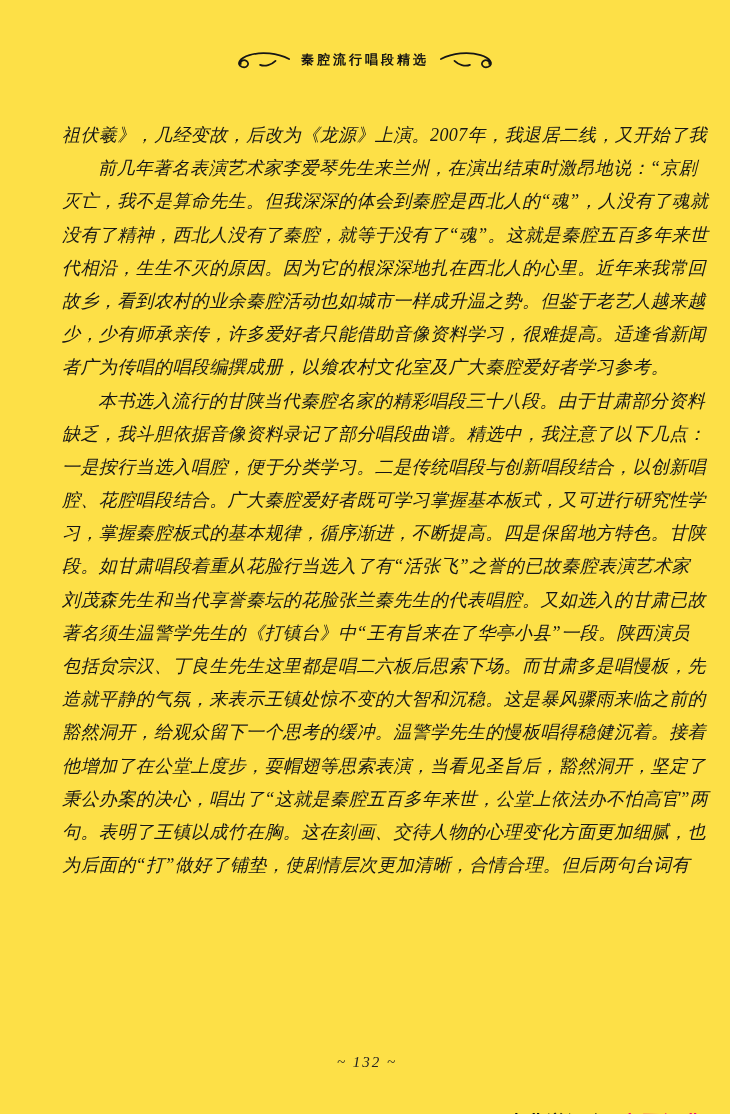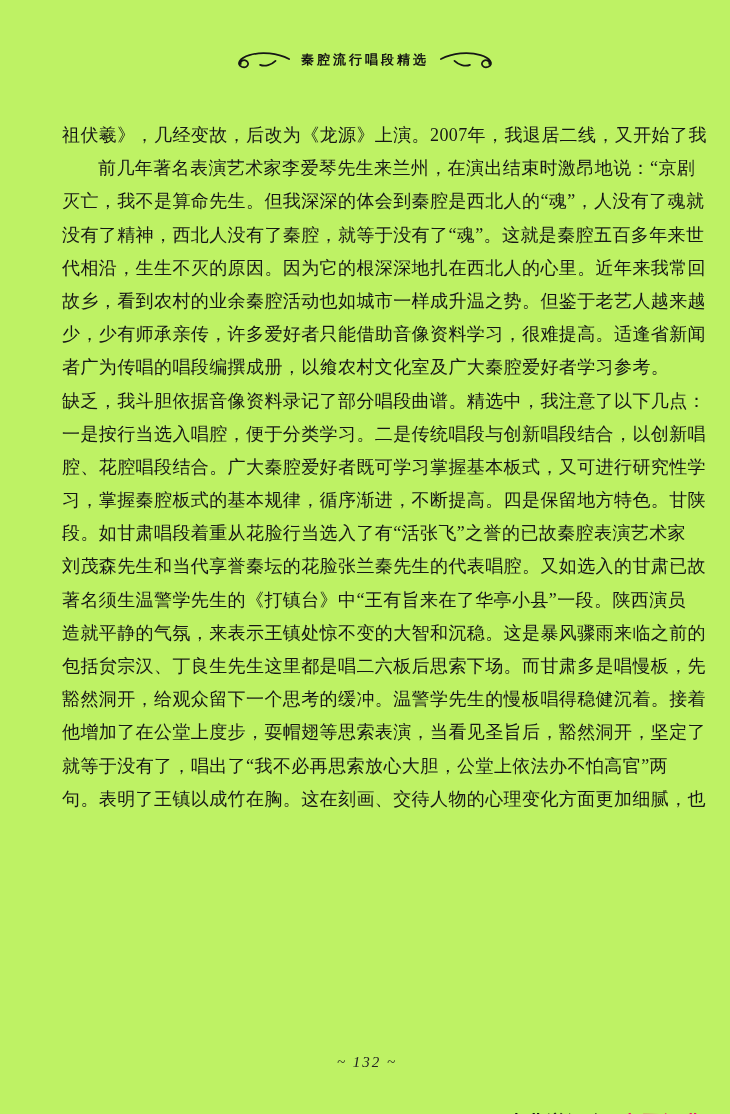--- a/index.html
+++ b/index.html
@@ -1,38 +1,38 @@
 <!DOCTYPE html>
 <html><head>
 <meta charset="utf-8">
 <style>
   html,body{margin:0;padding:0;background:#e8e8e8;}
   .page{
     position:relative;
     width:730px;height:1114px;
     margin:0 auto;
-    background:#bef264;
+    background:#fde047;
     overflow:hidden;
     font-family:"Liberation Serif","DejaVu Serif",serif;
     color:#161616;
   }
   
   .header{
     position:absolute;top:50px;left:0;right:0;
     display:flex;align-items:center;justify-content:center;gap:10px;
   }
   .header-title{
     font-size:13px;font-weight:bold;letter-spacing:3px;
     color:#121212;white-space:nowrap;
   }
   .flourish{width:58px;height:20px;display:block;}
   .flourish path{stroke:#161616;fill:none;stroke-width:1.8;stroke-linecap:round;}
   
   .body-text{
-    position:absolute;top:119px;left:62px;width:606px;
+    position:absolute;top:119px;left:62px;width:606px;font-style:italic;
   }
   .line{
     height:33.2px;line-height:33.2px;
     font-size:18px;
     white-space:nowrap;
     text-align:justify;
     text-align-last:justify;
     text-justify:inter-character;
     letter-spacing:0.4px;
   }
@@ -79,33 +79,35 @@
 
   <div class="body-text">
     <div class="line">祖伏羲》，几经变故，后改为《龙源》上演。2007年，我退居二线，又开始了我</div>
     <div class="line indent">前几年著名表演艺术家李爱琴先生来兰州，在演出结束时激昂地说：“京剧</div>
     <div class="line">灭亡，我不是算命先生。但我深深的体会到秦腔是西北人的“魂”，人没有了魂就</div>
     <div class="line">没有了精神，西北人没有了秦腔，就等于没有了“魂”。这就是秦腔五百多年来世</div>
     <div class="line">代相沿，生生不灭的原因。因为它的根深深地扎在西北人的心里。近年来我常回</div>
     <div class="line">故乡，看到农村的业余秦腔活动也如城市一样成升温之势。但鉴于老艺人越来越</div>
     <div class="line">少，少有师承亲传，许多爱好者只能借助音像资料学习，很难提高。适逢省新闻</div>
     <div class="line para-end">者广为传唱的唱段编撰成册，以飨农村文化室及广大秦腔爱好者学习参考。</div>
+    <div class="line indent">本书选入流行的甘陕当代秦腔名家的精彩唱段三十八段。由于甘肃部分资料</div>
     <div class="line">缺乏，我斗胆依据音像资料录记了部分唱段曲谱。精选中，我注意了以下几点：</div>
     <div class="line">一是按行当选入唱腔，便于分类学习。二是传统唱段与创新唱段结合，以创新唱</div>
     <div class="line">腔、花腔唱段结合。广大秦腔爱好者既可学习掌握基本板式，又可进行研究性学</div>
     <div class="line">习，掌握秦腔板式的基本规律，循序渐进，不断提高。四是保留地方特色。甘陕</div>
     <div class="line">段。如甘肃唱段着重从花脸行当选入了有“活张飞”之誉的已故秦腔表演艺术家</div>
     <div class="line">刘茂森先生和当代享誉秦坛的花脸张兰秦先生的代表唱腔。又如选入的甘肃已故</div>
     <div class="line">著名须生温警学先生的《打镇台》中“王有旨来在了华亭小县”一段。陕西演员</div>
+    <div class="line">包括贠宗汉、丁良生先生这里都是唱二六板后思索下场。而甘肃多是唱慢板，先</div>
     <div class="line">造就平静的气氛，来表示王镇处惊不变的大智和沉稳。这是暴风骤雨来临之前的</div>
-    <div class="line">包括贠宗汉、丁良生先生这里都是唱二六板后思索下场。而甘肃多是唱慢板，先</div>
     <div class="line">豁然洞开，给观众留下一个思考的缓冲。温警学先生的慢板唱得稳健沉着。接着</div>
     <div class="line">他增加了在公堂上度步，耍帽翅等思索表演，当看见圣旨后，豁然洞开，坚定了</div>
-    <div class="line">就等于没有了，唱出了“我不必再思索放心大胆，公堂上依法办不怕高官”两</div>
+    <div class="line">秉公办案的决心，唱出了“这就是秦腔五百多年来世，公堂上依法办不怕高官”两</div>
     <div class="line">句。表明了王镇以成竹在胸。这在刻画、交待人物的心理变化方面更加细腻，也</div>
+    <div class="line">为后面的“打”做好了铺垫，使剧情层次更加清晰，合情合理。但后两句台词有</div>
   </div>
 
   <div class="page-number">~ 132 ~</div>
 
   <div class="watermark">
     <span class="source-label">本曲谱源自</span>
     <span class="source-site" style="color: rgb(238, 16, 112);">中国词曲网</span>
   </div>
 
 </div>

